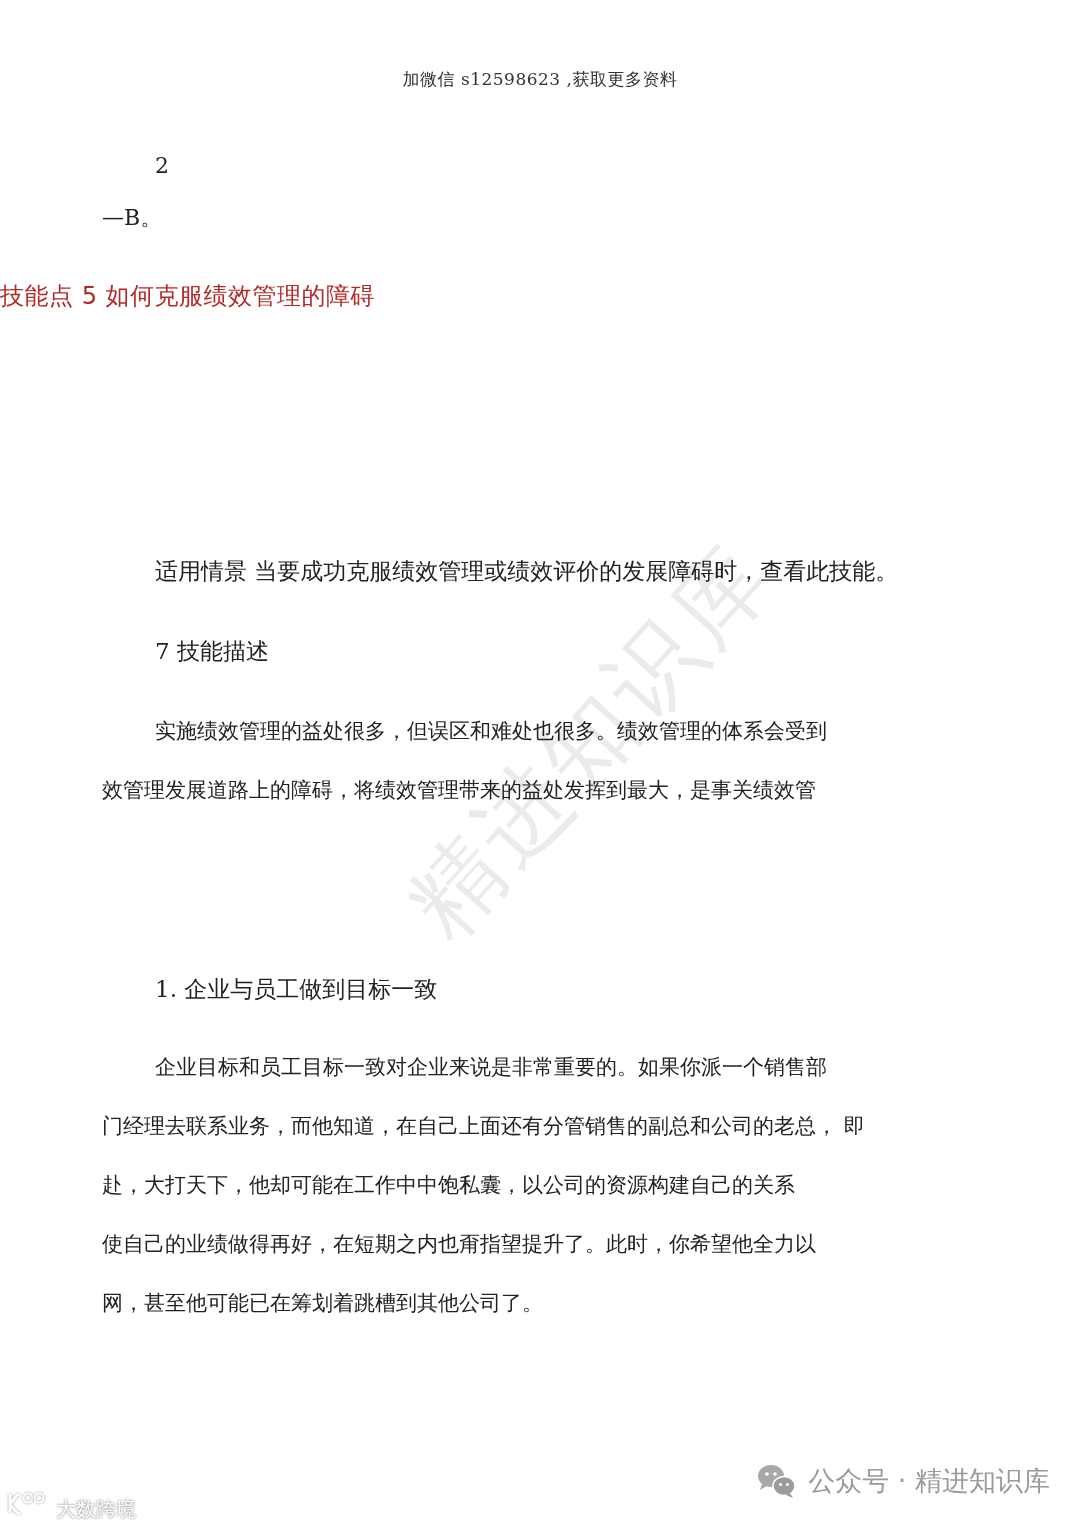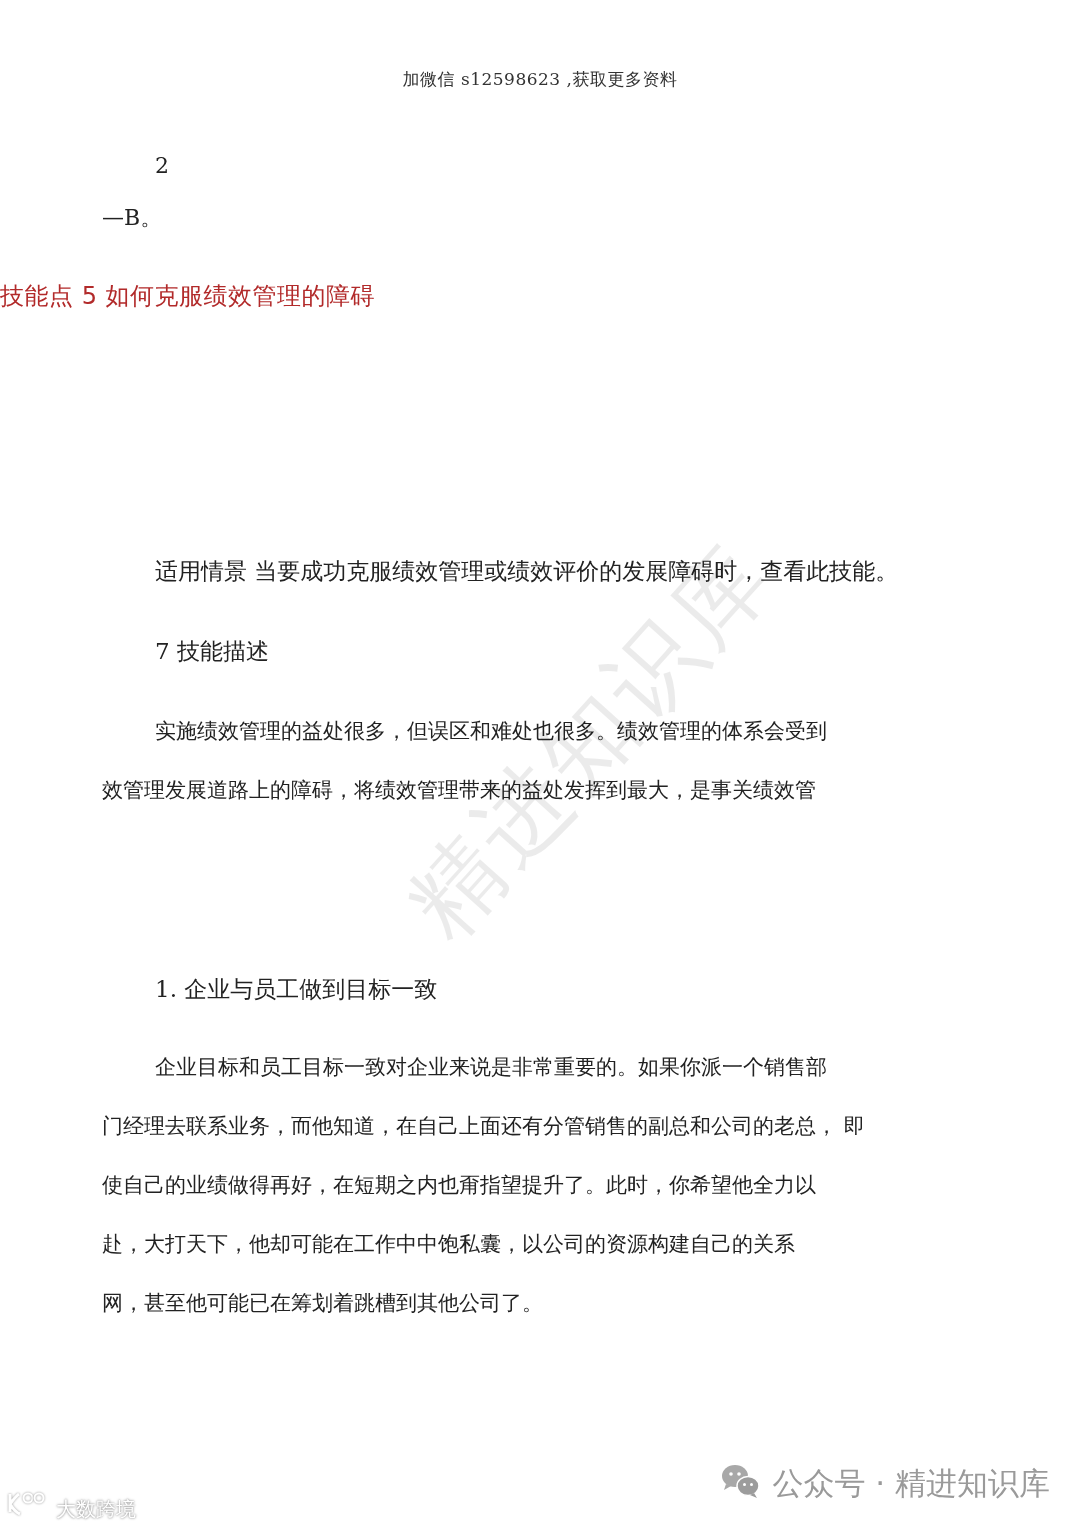--- a/index.html
+++ b/index.html
@@ -107,21 +107,21 @@
       white-space: nowrap;
       letter-spacing: 6px;
     }
     .footer-right {
       position: absolute;
       right: 30px;
       top: 1463px;
       display: flex;
       align-items: flex-start;
       font-family: "DejaVu Sans", "Liberation Sans", sans-serif;
-      font-size: 31px;
+      font-size: 27px;
       color: #9a9a9a;
     }
     .wechat-icon {
       width: 42px;
       height: 36px;
       margin-right: 10px;
       position: relative;
     }
     .footer-left {
       position: absolute;
@@ -154,22 +154,22 @@
   <div class="para para-block" style="top:702px;">
     <span class="line first">实施绩效管理的益处很多，但误区和难处也很多。绩效管理的体系会受到</span>
     <span class="line">效管理发展道路上的障碍，将绩效管理带来的益处发挥到最大，是事关绩效管</span>
   </div>
 
   <div class="meta-line" style="top:972px;">1.  企业与员工做到目标一致</div>
 
   <div class="para para-block" style="top:1038px;">
     <span class="line first">企业目标和员工目标一致对企业来说是非常重要的。如果你派一个销售部</span>
     <span class="line">门经理去联系业务，而他知道，在自己上面还有分管销售的副总和公司的老总， 即</span>
+    <span class="line">赴，大打天下，他却可能在工作中中饱私囊，以公司的资源构建自己的关系</span>
     <span class="line">使自己的业绩做得再好，在短期之内也甭指望提升了。此时，你希望他全力以</span>
-    <span class="line">赴，大打天下，他却可能在工作中中饱私囊，以公司的资源构建自己的关系</span>
     <span class="line">网，甚至他可能已在筹划着跳槽到其他公司了。</span>
   </div>
 
   <div class="watermark">精进知识库</div>
 
   <div class="footer-right">
     <span class="wechat-icon">
       <svg width="42" height="36" viewBox="0 0 42 36">
         <ellipse cx="15" cy="13" rx="13" ry="11" fill="#a8a8a8"></ellipse>
         <path d="M6 21 L4 27 L11 23 Z" fill="#a8a8a8"></path>

